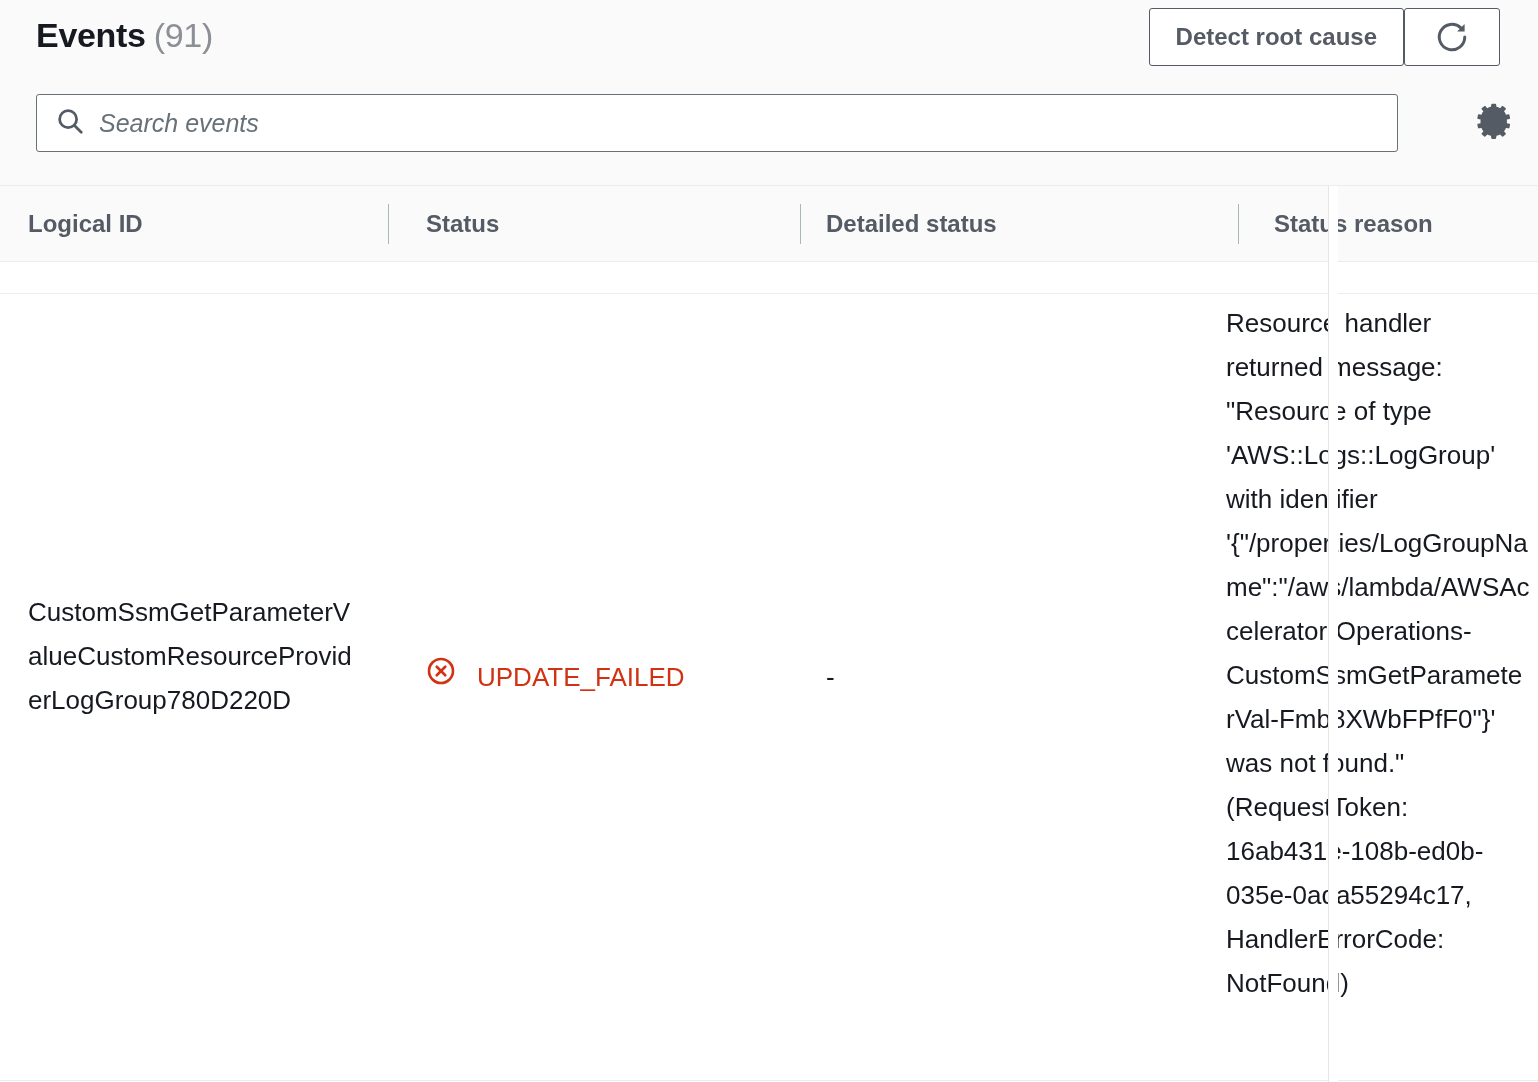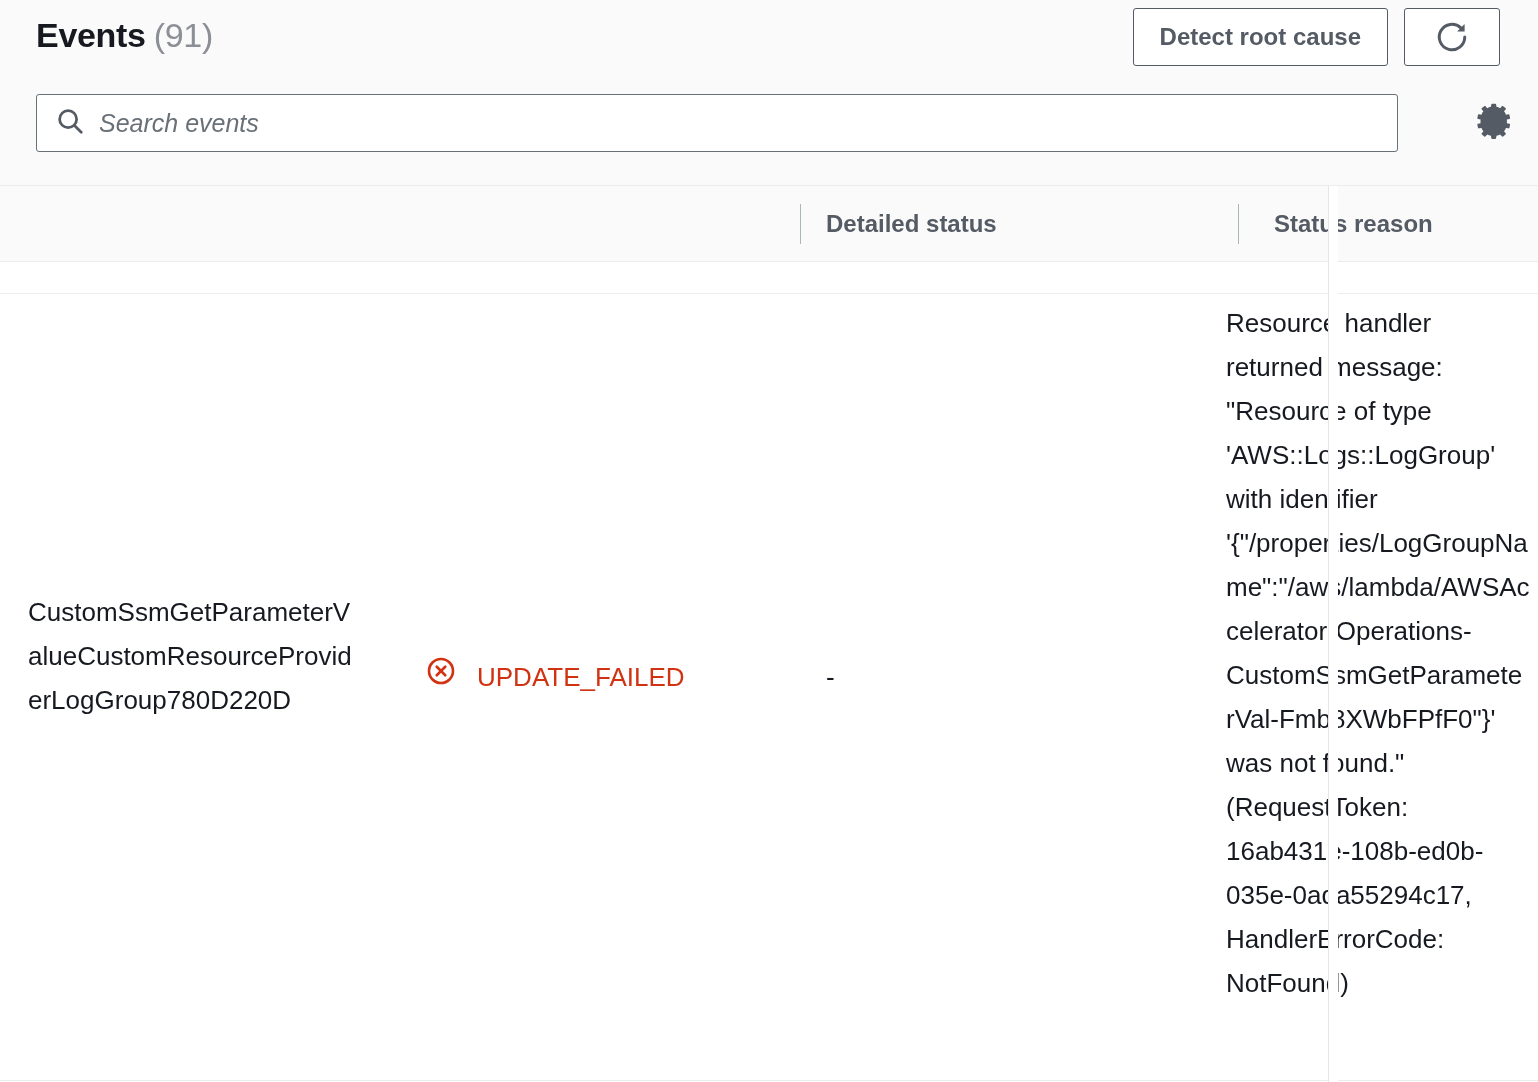--- a/index.html
+++ b/index.html
@@ -48,21 +48,21 @@
   .title .count {
     font-weight: normal;
     color: #8c9096;
     margin-left: 8px;
   }
 
   .head-actions {
     position: absolute;
     right: 18px; top: 4px;
     display: flex;
-    gap: 16px;
+    gap: 0;
     align-items: center;
   }
 
   .btn {
     height: 58px;
     min-width: 60px;
     background: #ffffff;
     border: 1.5px solid #545b64;
     border-radius: 3px;
     color: #545b64;
@@ -317,20 +317,27 @@
             <path d="M21.3 13.6l-1.7-.3a7.7 7.7 0 0 0 0-2.6l1.7-.3a.6.6 0 0 0 .5-.7l-.4-2a.6.6 0 0 0-.7-.5l-1.7.3a7.8 7.8 0 0 0-1.3-2.3l1.1-1.3a.6.6 0 0 0-.1-.9l-1.6-1.3a.6.6 0 0 0-.9.1l-1.1 1.3a7.7 7.7 0 0 0-2.5-.9L12.3.5a.6.6 0 0 0-.6-.5h-2a.6.6 0 0 0-.6.5l-.3 1.7a7.7 7.7 0 0 0-2.5.9L5.2 1.8a.6.6 0 0 0-.9-.1L2.7 3a.6.6 0 0 0-.1.9l1.1 1.3a7.8 7.8 0 0 0-1.3 2.3l-1.7-.3a.6.6 0 0 0-.7.5l-.4 2a.6.6 0 0 0 .5.7l1.7.3a7.7 7.7 0 0 0 0 2.6l-1.7.3a.6.6 0 0 0-.5.7l.4 2a.6.6 0 0 0 .7.5l1.7-.3a7.8 7.8 0 0 0 1.3 2.3l-1.1 1.3a.6.6 0 0 0 .1.9l1.6 1.3a.6.6 0 0 0 .9-.1l1.1-1.3a7.7 7.7 0 0 0 2.5.9l.3 1.7a.6.6 0 0 0 .6.5h2a.6.6 0 0 0 .6-.5l.3-1.7a7.7 7.7 0 0 0 2.5-.9l1.1 1.3a.6.6 0 0 0 .9.1l1.6-1.3a.6.6 0 0 0 .1-.9l-1.1-1.3a7.8 7.8 0 0 0 1.3-2.3l1.7.3a.6.6 0 0 0 .7-.5l.4-2a.6.6 0 0 0-.5-.7z" transform="translate(0.6 0.4) scale(0.93)"></path>
           </svg>
         </span>
       </button>
     </div>
   </div>
 
   <div class="table">
 
     <div class="thead">
+      <div class="th" id="th-logical">
+        <span class="th-label">Logical ID</span>
+      </div>
+      <div class="th" id="th-status">
+        <span class="divider"></span>
+        <span class="th-label">Status</span>
+      </div>
       <div class="th" id="th-detailed">
         <span class="divider"></span>
         <span class="th-label">Detailed status</span>
       </div>
       <div class="th" id="th-reason">
         <span class="divider"></span>
         <span class="th-label">Status reason</span>
       </div>
     </div>
 

